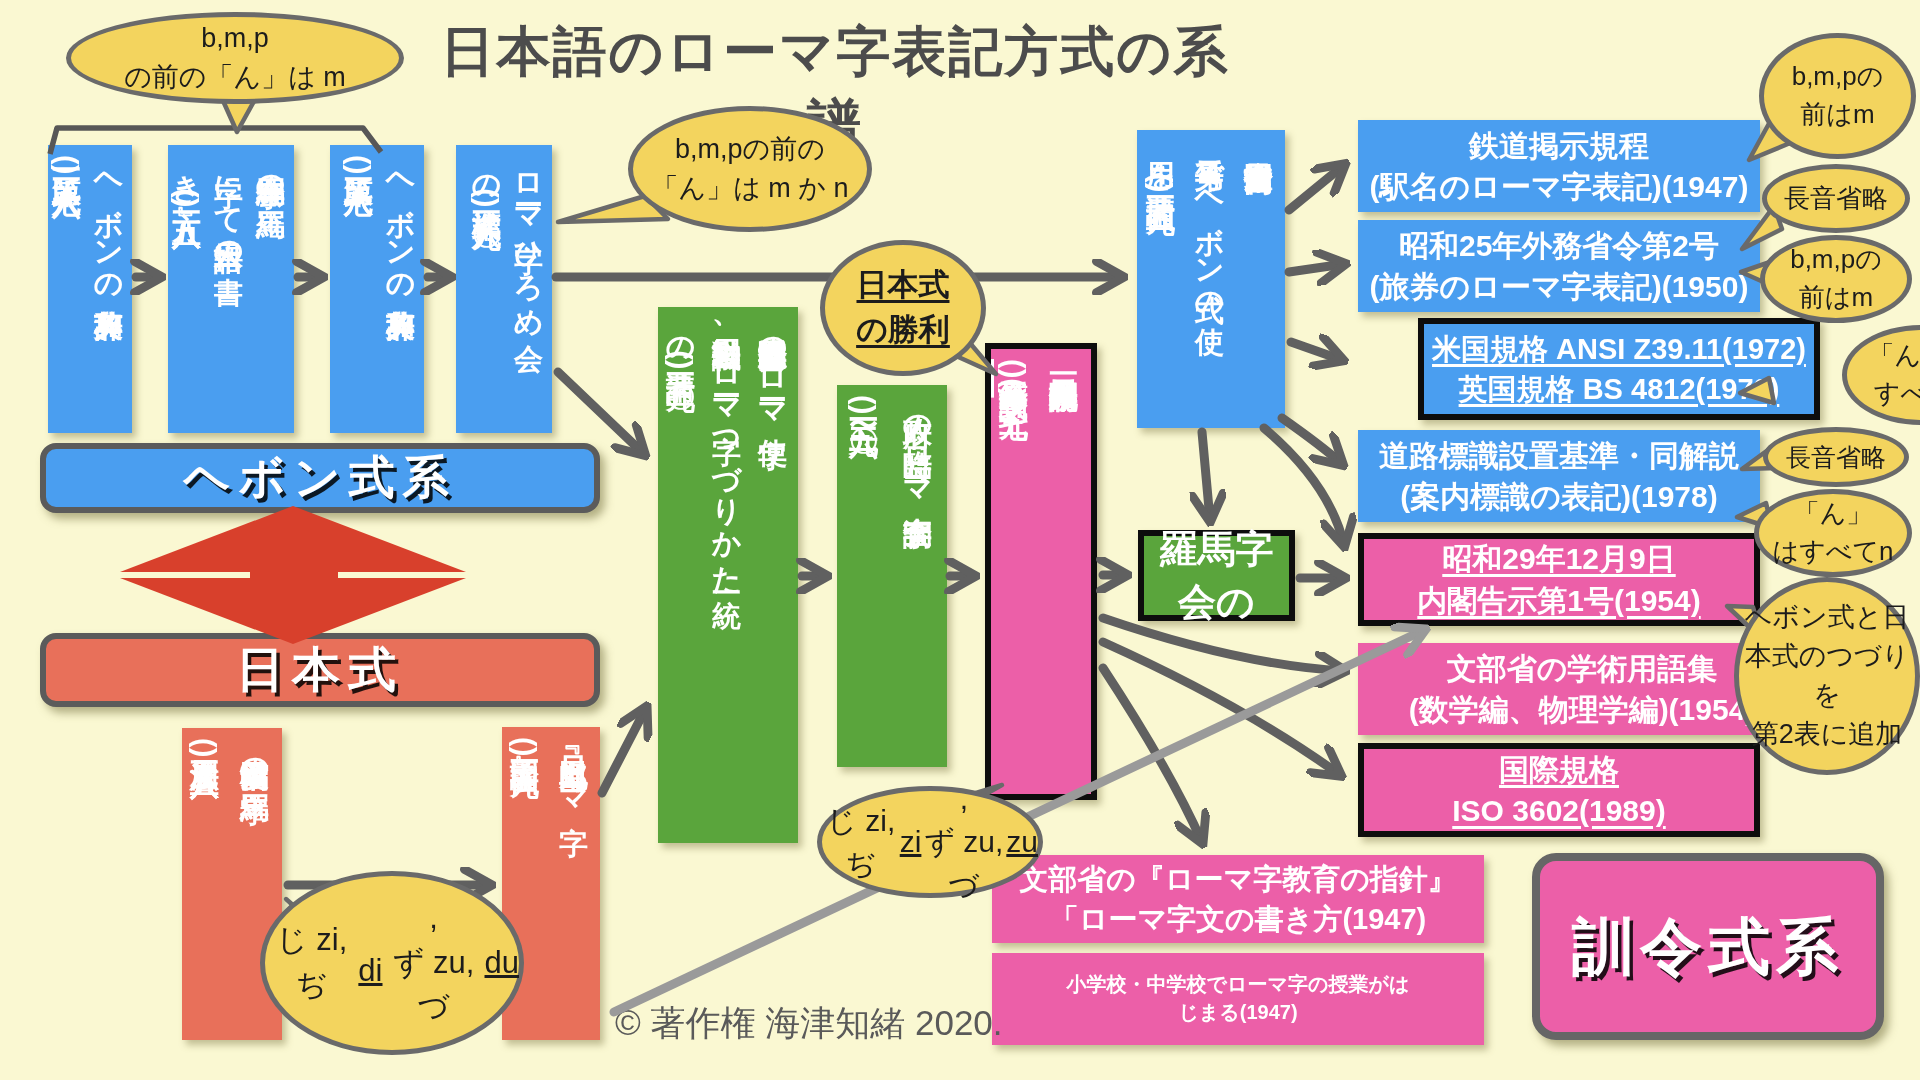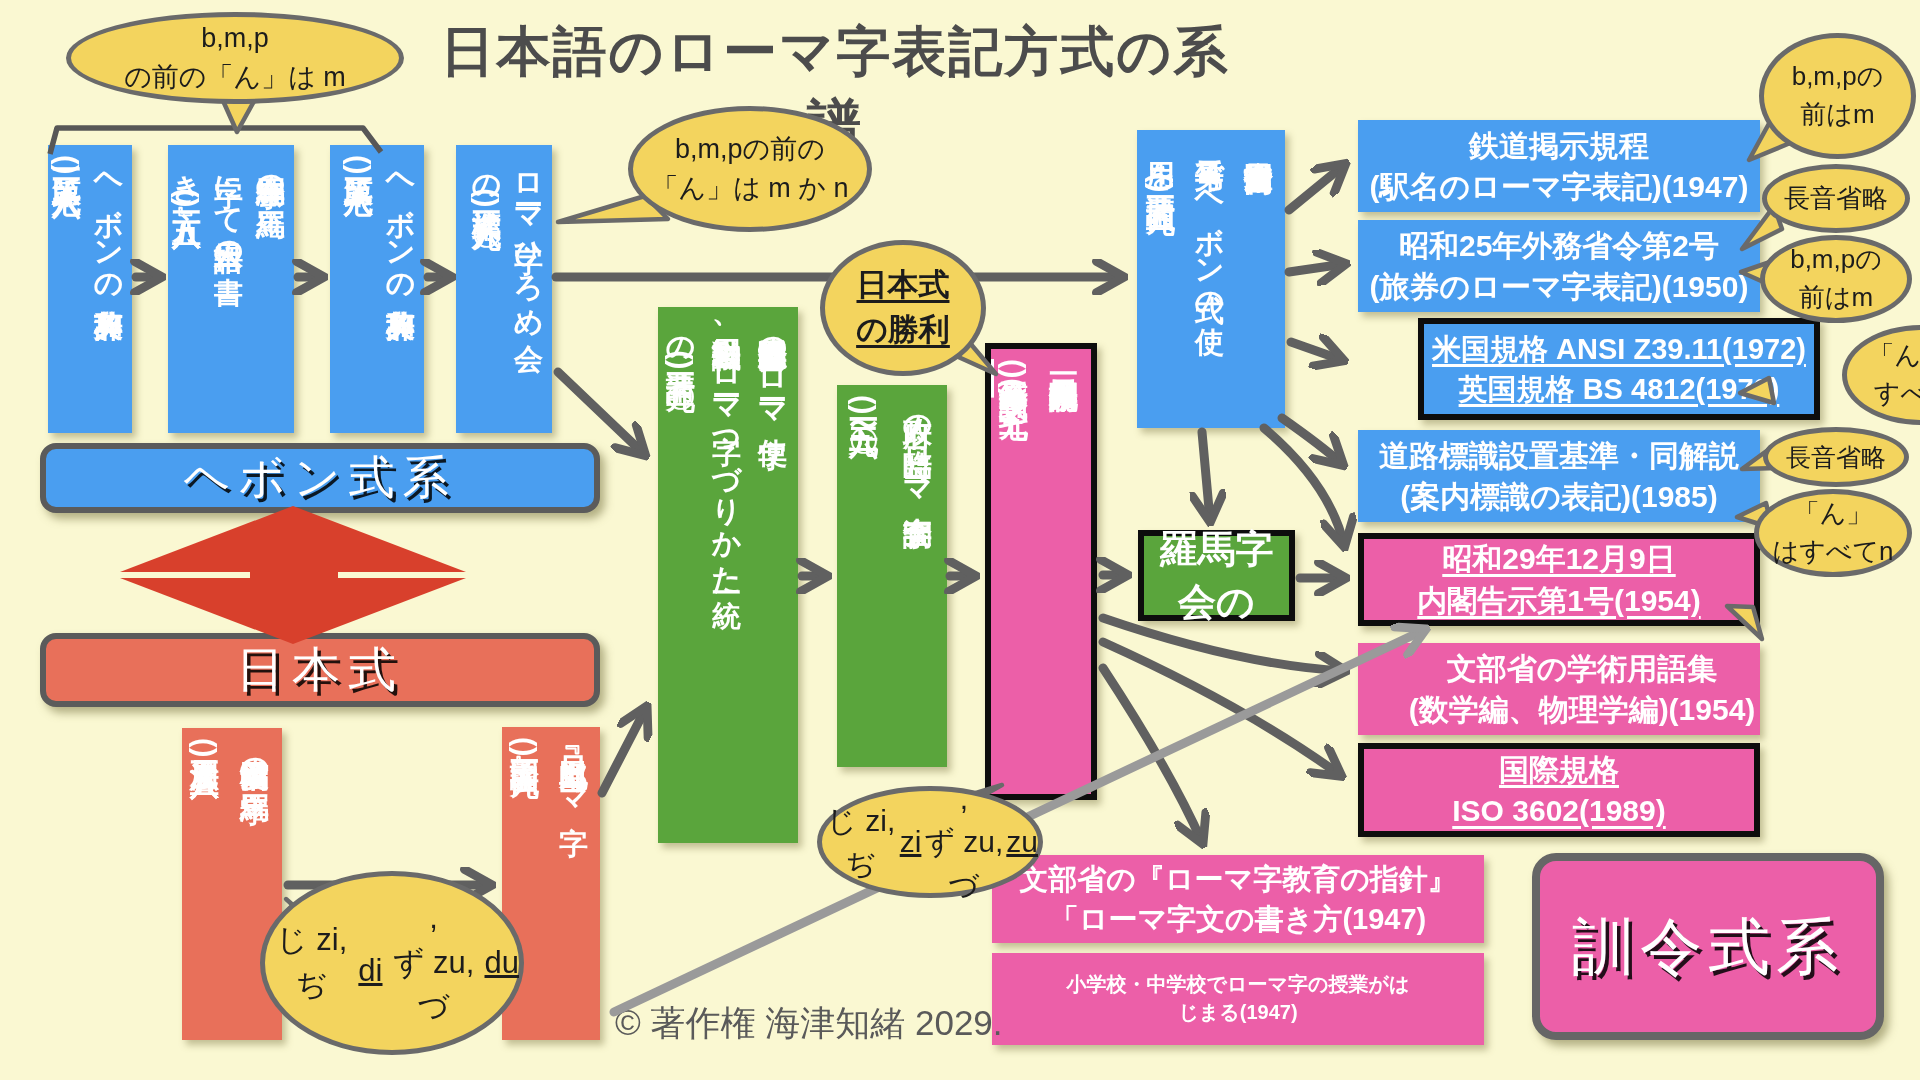--- a/index.html
+++ b/index.html
@@ -19,21 +19,21 @@
   .lh46{line-height:46px;}
   .lh49{line-height:49px;}
   .lh50{line-height:50px;}
   .lh54{line-height:54px;}
   .blackline{border:6px solid #0d0d0d;}
   
   .hbox{display:flex;align-items:center;justify-content:center;text-align:center;
         color:#fff;font-weight:bold;white-space:pre-line;line-height:1.38;font-size:30px;}
   .underline{text-decoration:underline;text-underline-offset:5px;text-decoration-thickness:2.5px;}
   
-  .banner{display:flex;align-items:center;justify-content:center;color:#fff;font-weight:normal;
+  .banner{display:flex;align-items:center;justify-content:center;color:#fff;font-weight:bold;
           border:6px solid #5b5b5b;border-radius:16px;
           text-shadow:3.5px 3.5px 0 rgba(0,0,0,0.85);}
   .shadow{box-shadow:5px 6px 9px rgba(110,105,55,0.5);}
   .softshadow{box-shadow:4px 5px 7px rgba(110,105,55,0.4);}
   
   .bubble{background:#f3d45e;border:5px solid #6a6a6a;border-radius:50%;
           display:flex;align-items:center;justify-content:center;text-align:center;
           color:#1c1c1c;white-space:pre-line;line-height:1.45;z-index:30;}
   .conflict-label{writing-mode:vertical-rl;color:#fff;font-weight:bold;font-size:40px;
           letter-spacing:8px;z-index:12;}
@@ -80,36 +80,36 @@
 第二号でヘボン式の使
 用を要請(一九四五)</div>
 
   <div class="abs boxlayer hbox blue softshadow" style="left:1358px;top:120px;width:402px;height:92px;">鉄道掲示規程
 (駅名のローマ字表記)(1947)</div>
   <div class="abs boxlayer hbox blue softshadow" style="left:1358px;top:220px;width:402px;height:92px;">昭和25年外務省令第2号
 (旅券のローマ字表記)(1950)</div>
   <div class="abs boxlayer hbox blue blackline underline softshadow" style="left:1418px;top:318px;width:402px;height:102px;font-size:29px;">米国規格 ANSI Z39.11(1972)
 英国規格 BS 4812(1972)</div>
   <div class="abs boxlayer hbox blue softshadow" style="left:1358px;top:430px;width:402px;height:92px;">道路標識設置基準・同解説
-(案内標識の表記)(1985)</div>
+(案内標識の表記)(1978)</div>
   <div class="abs boxlayer hbox pink blackline underline softshadow" style="left:1358px;top:533px;width:402px;height:93px;">昭和29年12月9日
 内閣告示第1号(1954)</div>
   <div class="abs boxlayer hbox pink softshadow" style="left:1358px;top:643px;width:402px;height:92px;padding-left:46px;">文部省の学術用語集
 (数学編、物理学編)(1954)</div>
   <div class="abs boxlayer hbox pink blackline underline softshadow" style="left:1358px;top:743px;width:402px;height:94px;">国際規格
 ISO 3602(1989)</div>
 
   <div class="abs boxlayer banner pink shadow" style="left:1532px;top:853px;width:352px;height:187px;font-size:62px;letter-spacing:6px;border-width:8px;border-color:#666;border-radius:24px;">訓令式系</div>
 
   <div class="abs boxlayer hbox pink softshadow" style="left:992px;top:855px;width:492px;height:88px;font-size:29px;">文部省の『ローマ字教育の指針』
 「ローマ字文の書き方(1947)</div>
   <div class="abs boxlayer hbox pink softshadow" style="left:992px;top:953px;width:492px;height:92px;font-size:20px;">小学校・中学校でローマ字の授業がは
 じまる(1947)</div>
 
-  <div class="abs boxlayer copyright" style="left:615px;top:1000px;">© 著作権 海津知緒 2029.</div>
+  <div class="abs boxlayer copyright" style="left:615px;top:1000px;">© 著作権 海津知緒 2020.</div>
 
   <svg class="layer" width="1920" height="1080" viewBox="0 0 1920 1080">
     <defs>
       <marker id="mh" viewBox="0 0 9 9" markerWidth="4" markerHeight="4" refX="7.4" refY="4.5" orient="auto" markerUnits="strokeWidth">
         <path d="M1,0.6 L8,4.5 L1,8.4" fill="none" stroke="#606060" stroke-width="2.2" stroke-linecap="round"></path>
       </marker>
       <marker id="ml" viewBox="0 0 9 9" markerWidth="4" markerHeight="4" refX="7.4" refY="4.5" orient="auto" markerUnits="strokeWidth">
         <path d="M1,0.6 L8,4.5 L1,8.4" fill="none" stroke="#9a9a9a" stroke-width="2.2" stroke-linecap="round"></path>
       </marker>
     </defs>
@@ -175,14 +175,17 @@
   <div class="abs bubble" style="left:1759px;top:33px;width:157px;height:126px;font-size:26px;">b,m,pの
 前はm</div>
   <div class="abs bubble" style="left:1762px;top:164px;width:148px;height:69px;font-size:26px;">長音省略</div>
   <div class="abs bubble" style="left:1760px;top:235px;width:152px;height:88px;font-size:26px;">b,m,pの
 前はm</div>
   <div class="abs bubble" style="left:1842px;top:325px;width:158px;height:100px;font-size:26px;">「ん」は
 すべてn</div>
   <div class="abs bubble" style="left:1763px;top:427px;width:146px;height:60px;font-size:25px;">長音省略</div>
   <div class="abs bubble" style="left:1754px;top:489px;width:158px;height:88px;font-size:26px;">「ん」
 はすべてn</div>
+  <div class="abs bubble" style="left:1734px;top:577px;width:186px;height:198px;font-size:27px;">ヘボン式と日
+本式のつづりを
+第2表に追加</div>
 
 </div>
 
 </body></html>

